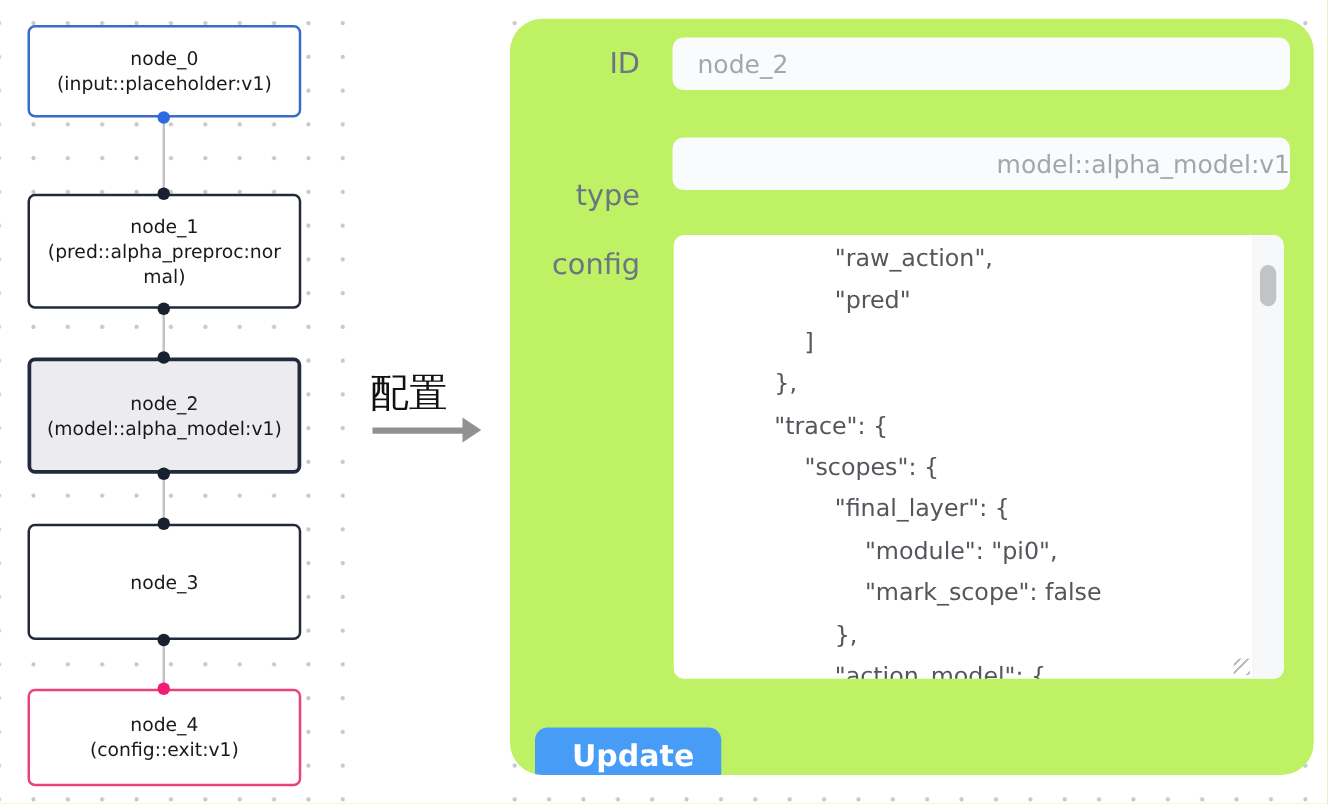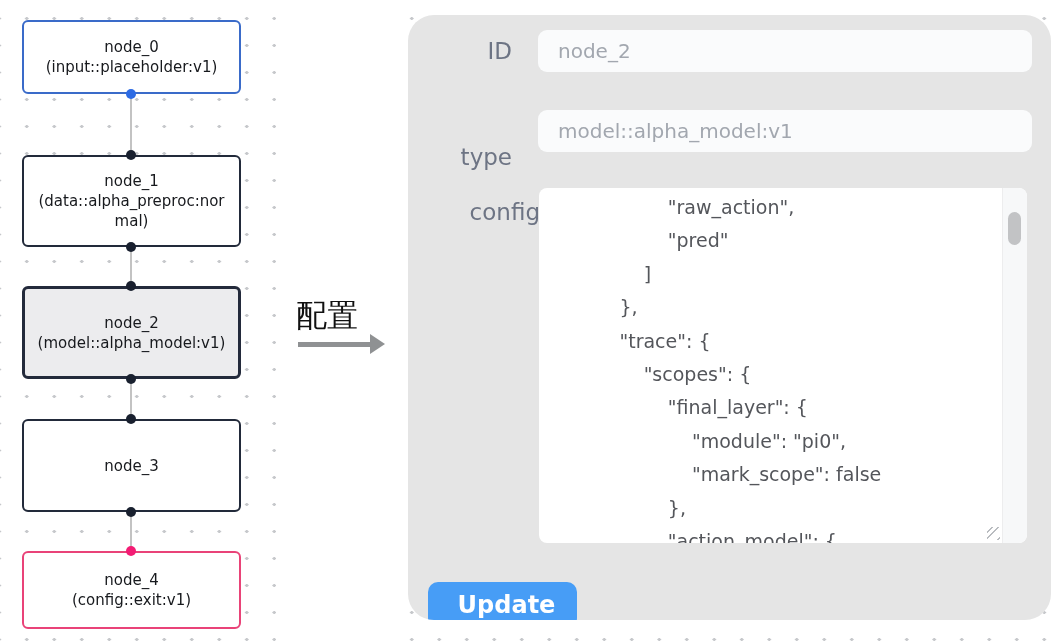--- a/index.html
+++ b/index.html
@@ -48,37 +48,37 @@
     position:absolute;left:296px;top:298px;width:80px;
     font-size:31px;line-height:34px;color:#111;font-weight:500;z-index:2;
   }
   .arrow-line{position:absolute;left:298px;top:342px;width:73px;height:5px;background:#8f9193;z-index:2;}
   .arrow-head{position:absolute;left:370px;top:334px;width:0;height:0;z-index:2;
     border-top:10px solid transparent;border-bottom:10px solid transparent;border-left:15px solid #8f9193;}
 
   
   .panel{
     position:absolute;left:408px;top:15px;width:643px;height:605px;
-    background:#e5e5e5;border-radius:26px;z-index:4;overflow:hidden;
+    background:#bef264;border-radius:26px;z-index:4;overflow:hidden;
   }
   .flabel{
     position:absolute;left:0;width:104px;text-align:right;
     color:#6d7484;font-size:23px;
   }
   .flabel.id{top:15px;height:42px;line-height:42px;}
   .flabel.type{top:95px;height:42px;line-height:42px;margin-top:26px;}
-  .flabel.config{top:183px;line-height:28px;margin-left:28px;}
+  .flabel.config{top:183px;line-height:28px;}
   .finput{
     position:absolute;left:130px;width:494px;height:42px;box-sizing:border-box;
     background:#fafbfc;border-radius:9px;border:none;
     color:#a2a7af;font-size:20px;line-height:42px;padding-left:20px;
     white-space:nowrap;overflow:hidden;
   }
   .finput.id{top:15px;}
-  .finput.type{top:95px;}
+  .finput.type{top:95px;text-align:right;}
 
   .configbox{
     position:absolute;left:131px;top:173px;width:488px;height:355px;
     background:#ffffff;border-radius:8px;overflow:hidden;
   }
   .configtext{
     position:absolute;left:0;top:3px;right:25px;padding-left:8px;
     white-space:pre;color:#54565b;font-size:19px;line-height:33.4px;
   }
   .scrolltrack{
@@ -107,21 +107,21 @@
 <div class="edge e12"></div>
 <div class="edge e23"></div>
 <div class="edge e34"></div>
 
 <div class="node n0">
   <div class="nname">node_0</div>
   <div class="ntype">(input::placeholder:v1)</div>
 </div>
 <div class="node n1">
   <div class="nname">node_1</div>
-  <div class="ntype">(data::alpha_preproc:normal)</div>
+  <div class="ntype">(pred::alpha_preproc:normal)</div>
 </div>
 <div class="node n2">
   <div class="nname">node_2</div>
   <div class="ntype">(model::alpha_model:v1)</div>
 </div>
 <div class="node n3">
   <div class="nname">node_3</div>
 </div>
 <div class="node n4">
   <div class="nname">node_4</div>

